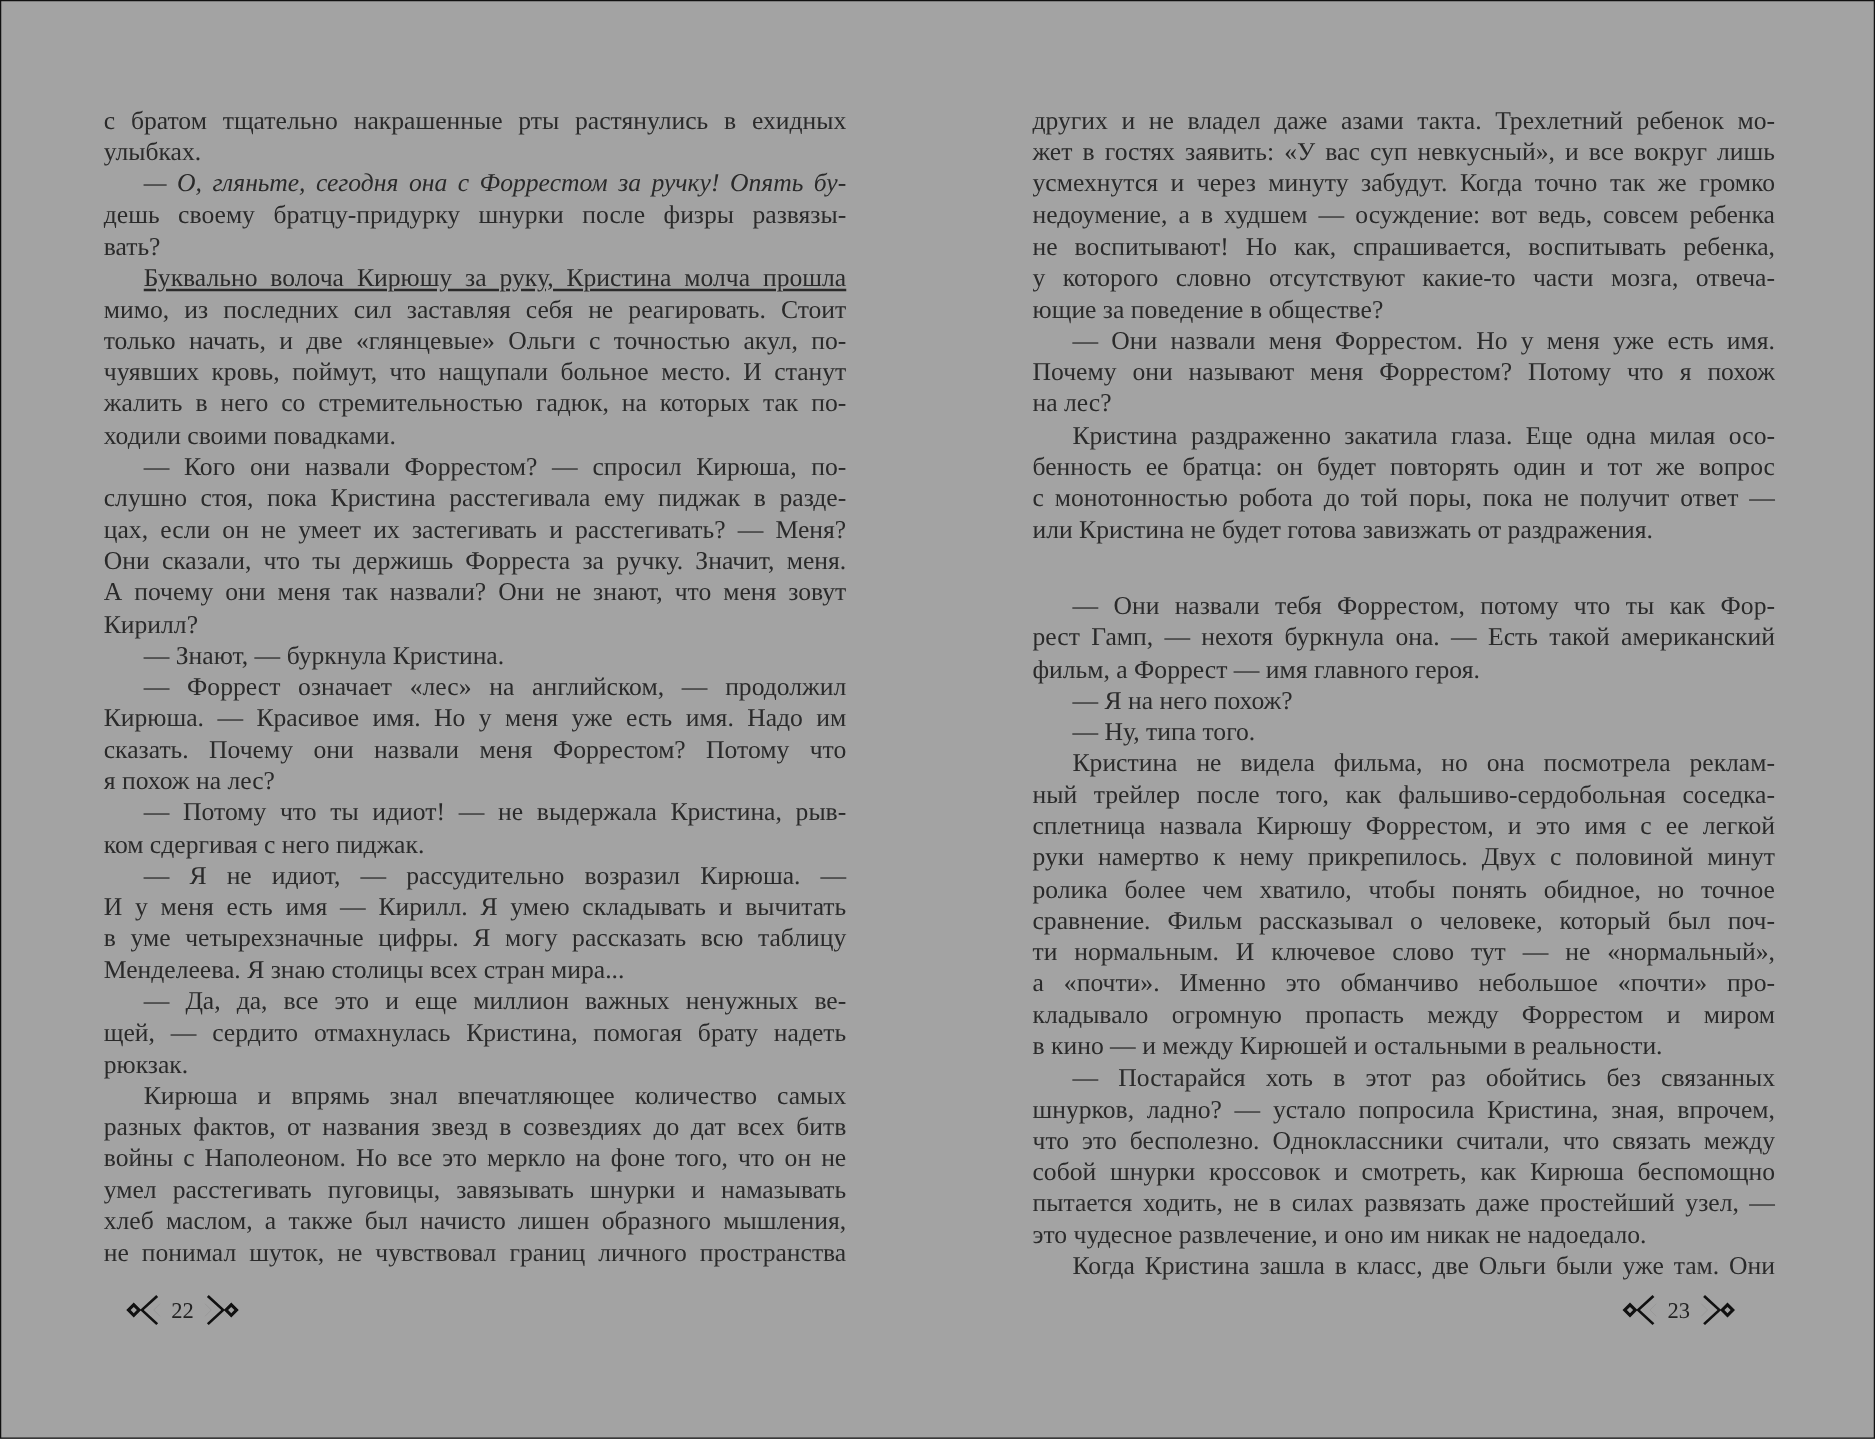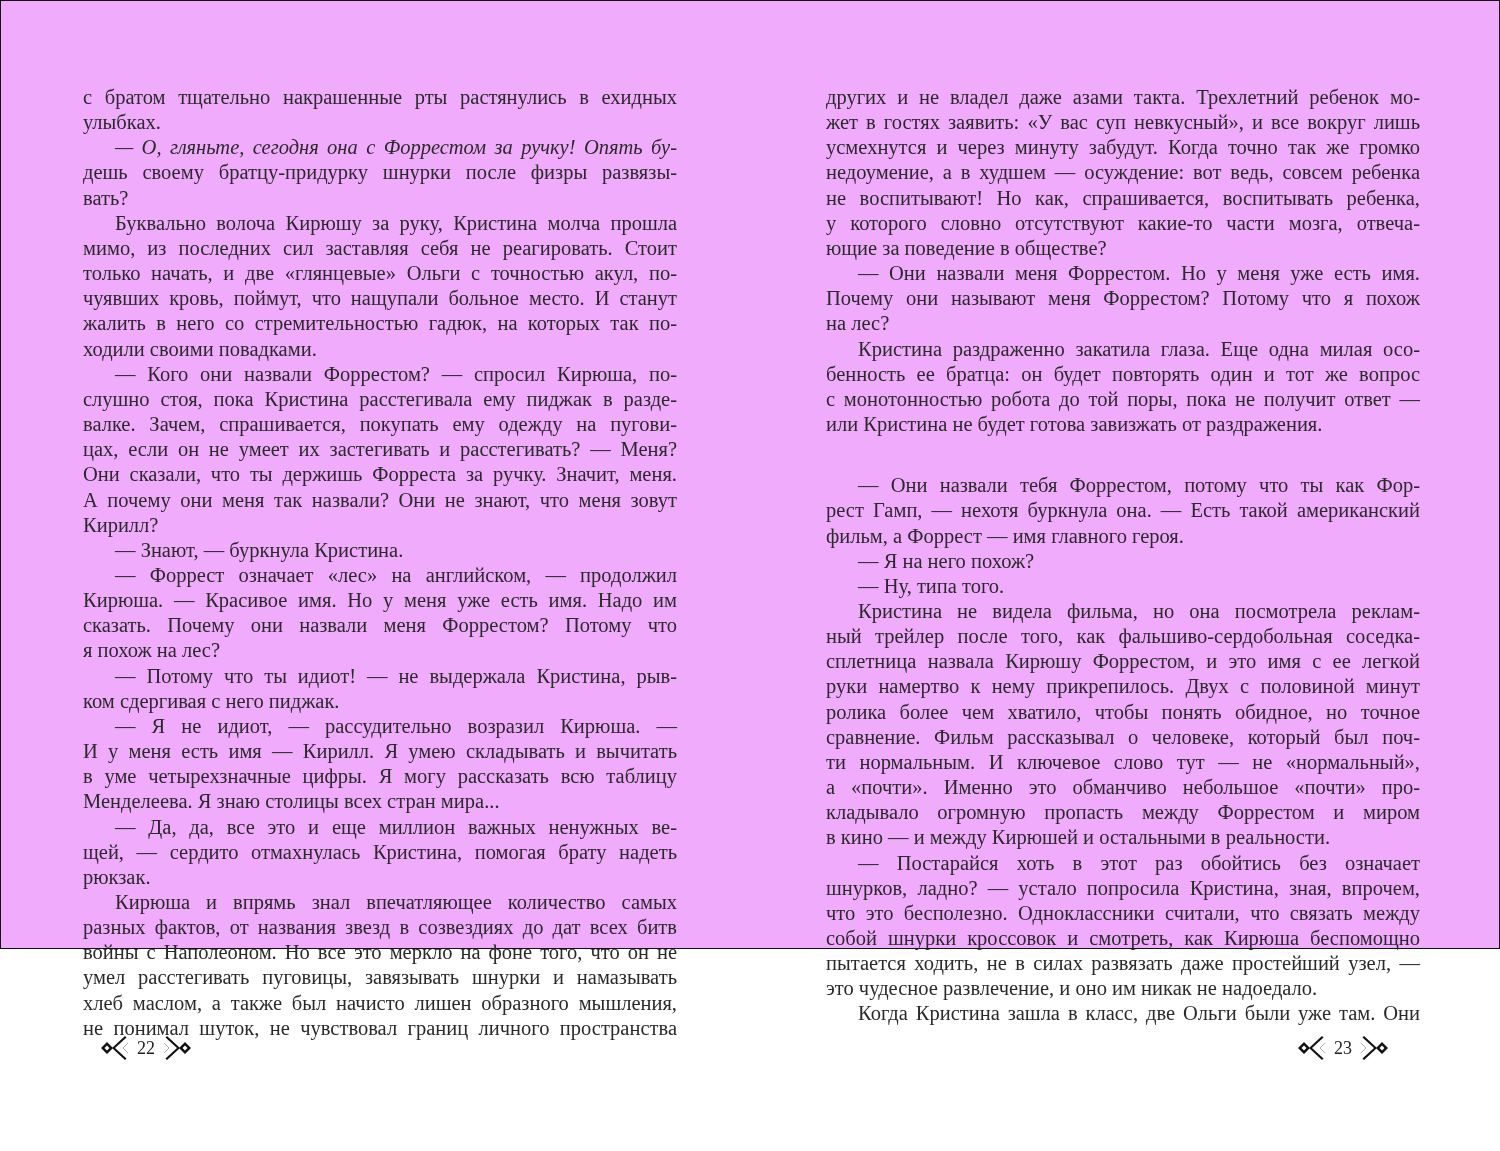--- a/index.html
+++ b/index.html
@@ -1,22 +1,22 @@
 <!DOCTYPE html>
 <html><head>
 <meta charset="utf-8">
 <style>
   html, body { margin: 0; padding: 0; background: #ffffff; }
   body { width: 1500px; height: 1151px; overflow: hidden; }
   .spread {
     position: relative;
-    width: 1500px; height: 949px;
+    width: 1500px; height: 1151px;
     box-sizing: border-box;
     border: 1.5px solid #111;
-    background: #f0abfc;
+    background: #a3a3a3;
   }
   .page { position: absolute; top: 84px; width: 594px; }
   .page.left { left: 82px; }
   .page.right { left: 825px; }
   .text {
     font-family: "Liberation Serif", "DejaVu Serif", serif;
     font-size: 20.5px;
     line-height: 25.15px;
     color: #2a2a2a;
   }
@@ -35,29 +35,28 @@
 </head>
 <body>
 
 <div class="spread">
   <div class="page left text" id="left-body">
       <span class="line">с братом тщательно накрашенные рты растянулись в ехидных</span>
       <span class="line last">улыбках.</span>
       <span class="line" style="padding-left: 32px; font-style: italic;">— О, гляньте, сегодня она с Форрестом за ручку! Опять бу-</span>
       <span class="line">дешь своему братцу-придурку шнурки после физры развязы-</span>
       <span class="line last">вать?</span>
-      <span class="line" style="padding-left: 32px;">Буквально волоча Кирюшу за руку, Кристина молча прошла</span>
+      <span class="line" style="padding-left: 32px; text-decoration: underline;">Буквально волоча Кирюшу за руку, Кристина молча прошла</span>
       <span class="line">мимо, из последних сил заставляя себя не реагировать. Стоит</span>
       <span class="line">только начать, и две «глянцевые» Ольги с точностью акул, по-</span>
       <span class="line">чуявших кровь, поймут, что нащупали больное место. И станут</span>
       <span class="line">жалить в него со стремительностью гадюк, на которых так по-</span>
       <span class="line last">ходили своими повадками.</span>
       <span class="line" style="padding-left: 32px;">— Кого они назвали Форрестом? — спросил Кирюша, по-</span>
       <span class="line">слушно стоя, пока Кристина расстегивала ему пиджак в разде-</span>
-      <span class="line">валке. Зачем, спрашивается, покупать ему одежду на пугови-</span>
       <span class="line">цах, если он не умеет их застегивать и расстегивать? — Меня?</span>
       <span class="line">Они сказали, что ты держишь Форреста за ручку. Значит, меня.</span>
       <span class="line">А почему они меня так назвали? Они не знают, что меня зовут</span>
       <span class="line last">Кирилл?</span>
       <span class="line last" style="padding-left: 32px;">— Знают, — буркнула Кристина.</span>
       <span class="line" style="padding-left: 32px;">— Форрест означает «лес» на английском, — продолжил</span>
       <span class="line">Кирюша. — Красивое имя. Но у меня уже есть имя. Надо им</span>
       <span class="line">сказать. Почему они назвали меня Форрестом? Потому что</span>
       <span class="line last">я похож на лес?</span>
       <span class="line" style="padding-left: 32px;">— Потому что ты идиот! — не выдержала Кристина, рыв-</span>
@@ -99,21 +98,21 @@
       <span class="line" style="padding-left: 32px;">Кристина не видела фильма, но она посмотрела реклам-</span>
       <span class="line">ный трейлер после того, как фальшиво-сердобольная соседка-</span>
       <span class="line">сплетница назвала Кирюшу Форрестом, и это имя с ее легкой</span>
       <span class="line">руки намертво к нему прикрепилось. Двух с половиной минут</span>
       <span class="line">ролика более чем хватило, чтобы понять обидное, но точное</span>
       <span class="line">сравнение. Фильм рассказывал о человеке, который был поч-</span>
       <span class="line">ти нормальным. И ключевое слово тут — не «нормальный»,</span>
       <span class="line">а «почти». Именно это обманчиво небольшое «почти» про-</span>
       <span class="line">кладывало огромную пропасть между Форрестом и миром</span>
       <span class="line last">в кино — и между Кирюшей и остальными в реальности.</span>
-      <span class="line" style="padding-left: 32px;">— Постарайся хоть в этот раз обойтись без означает</span>
+      <span class="line" style="padding-left: 32px;">— Постарайся хоть в этот раз обойтись без связанных</span>
       <span class="line">шнурков, ладно? — устало попросила Кристина, зная, впрочем,</span>
       <span class="line">что это бесполезно. Одноклассники считали, что связать между</span>
       <span class="line">собой шнурки кроссовок и смотреть, как Кирюша беспомощно</span>
       <span class="line">пытается ходить, не в силах развязать даже простейший узел, —</span>
       <span class="line last">это чудесное развлечение, и оно им никак не надоедало.</span>
       <span class="line" style="padding-left: 32px;">Когда Кристина зашла в класс, две Ольги были уже там. Они</span>
     </div>
 
   <div class="folio left">
     <svg class="orn" viewBox="0 0 32 30">

